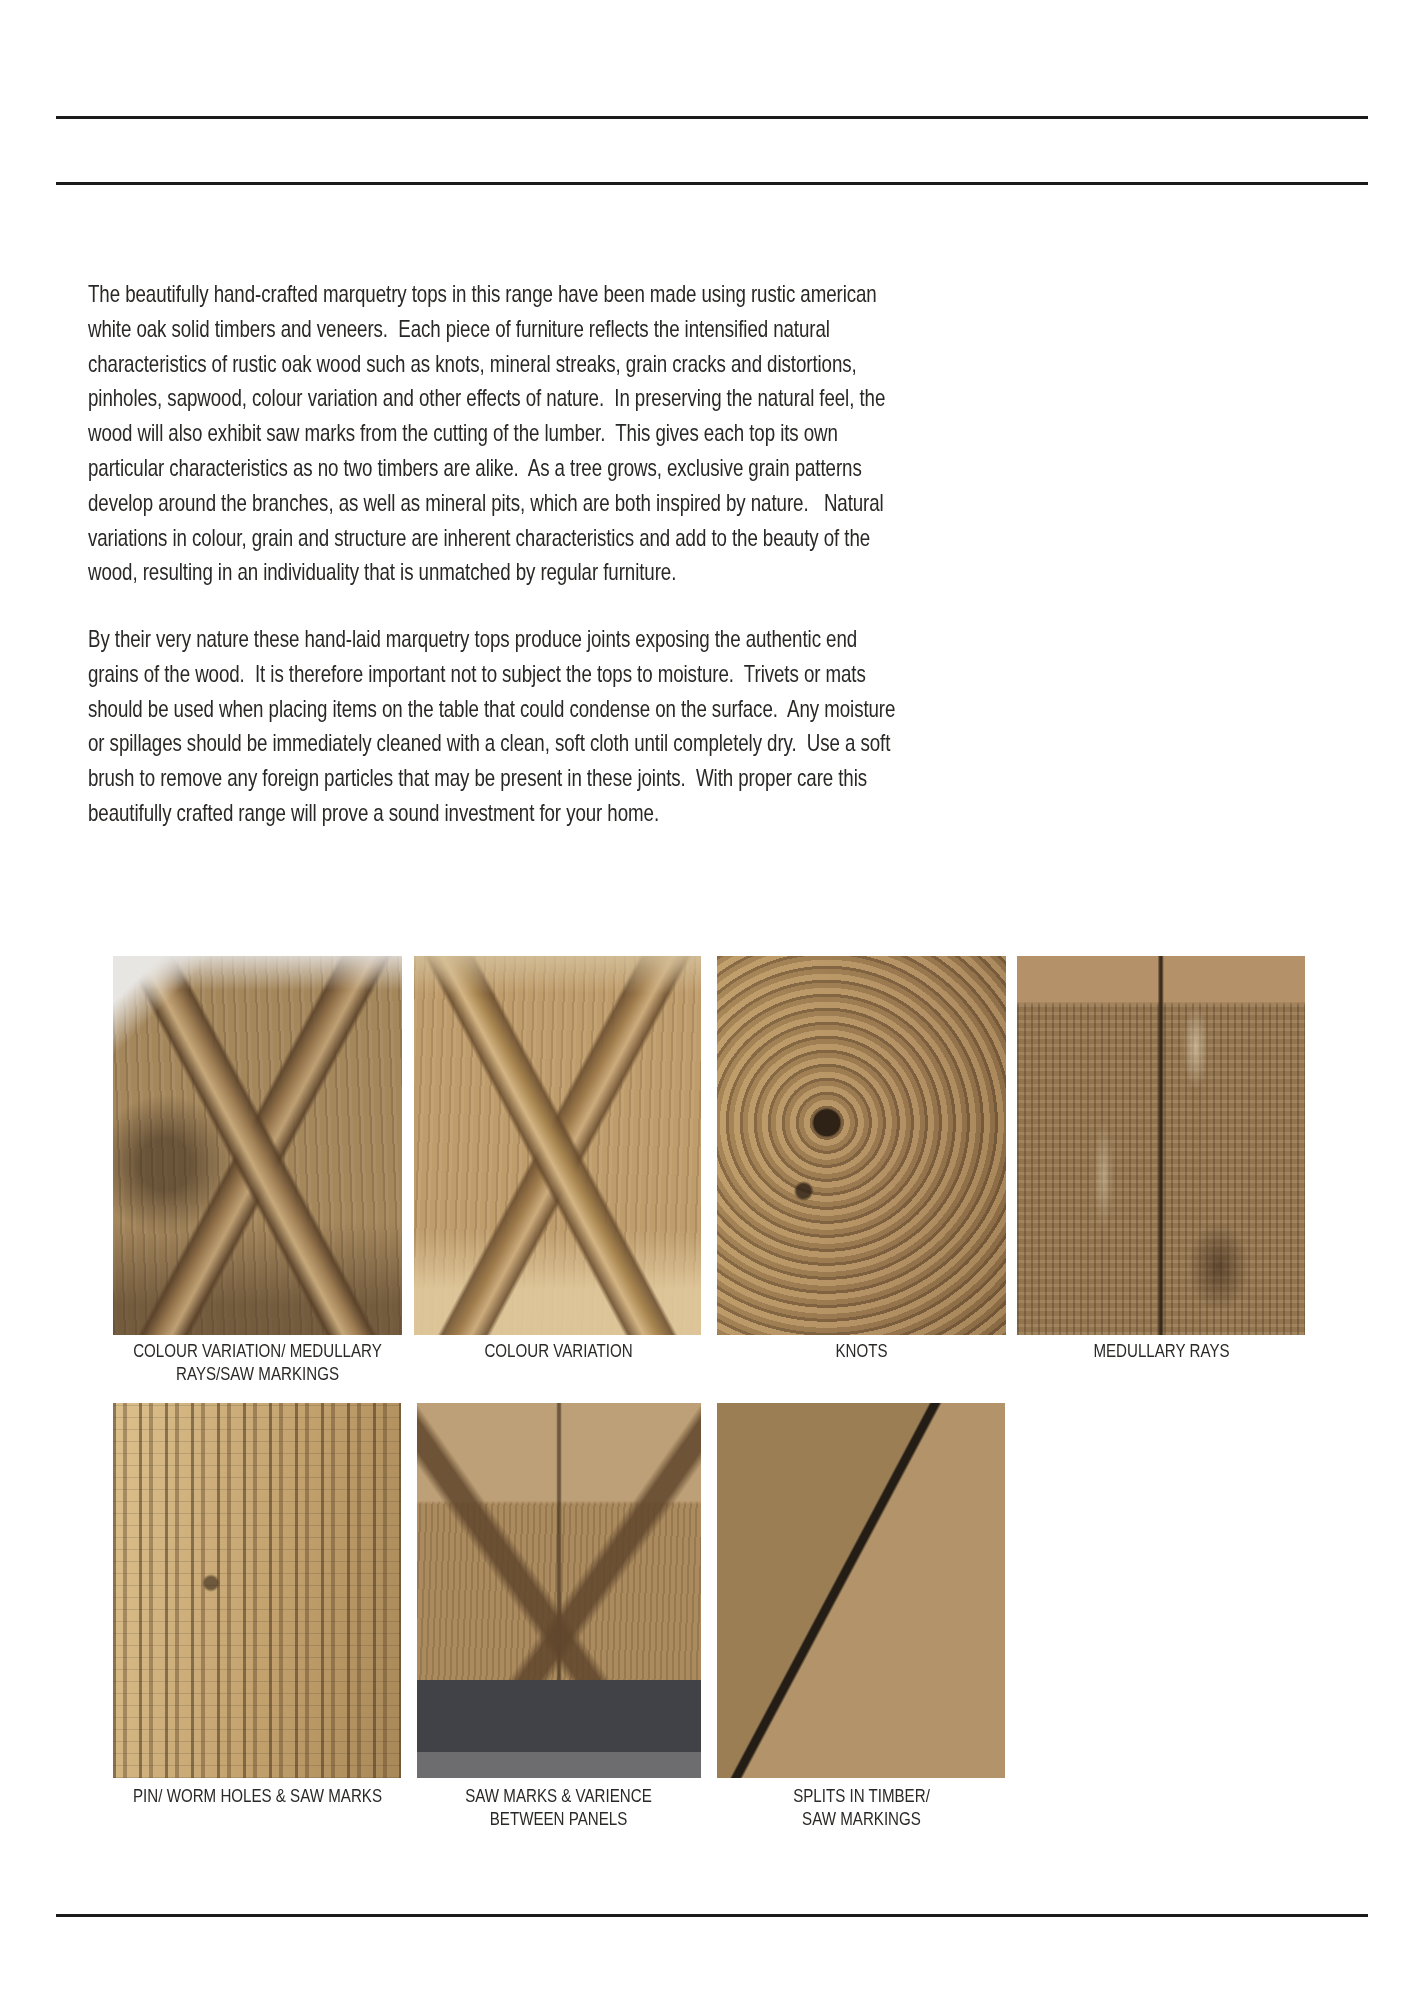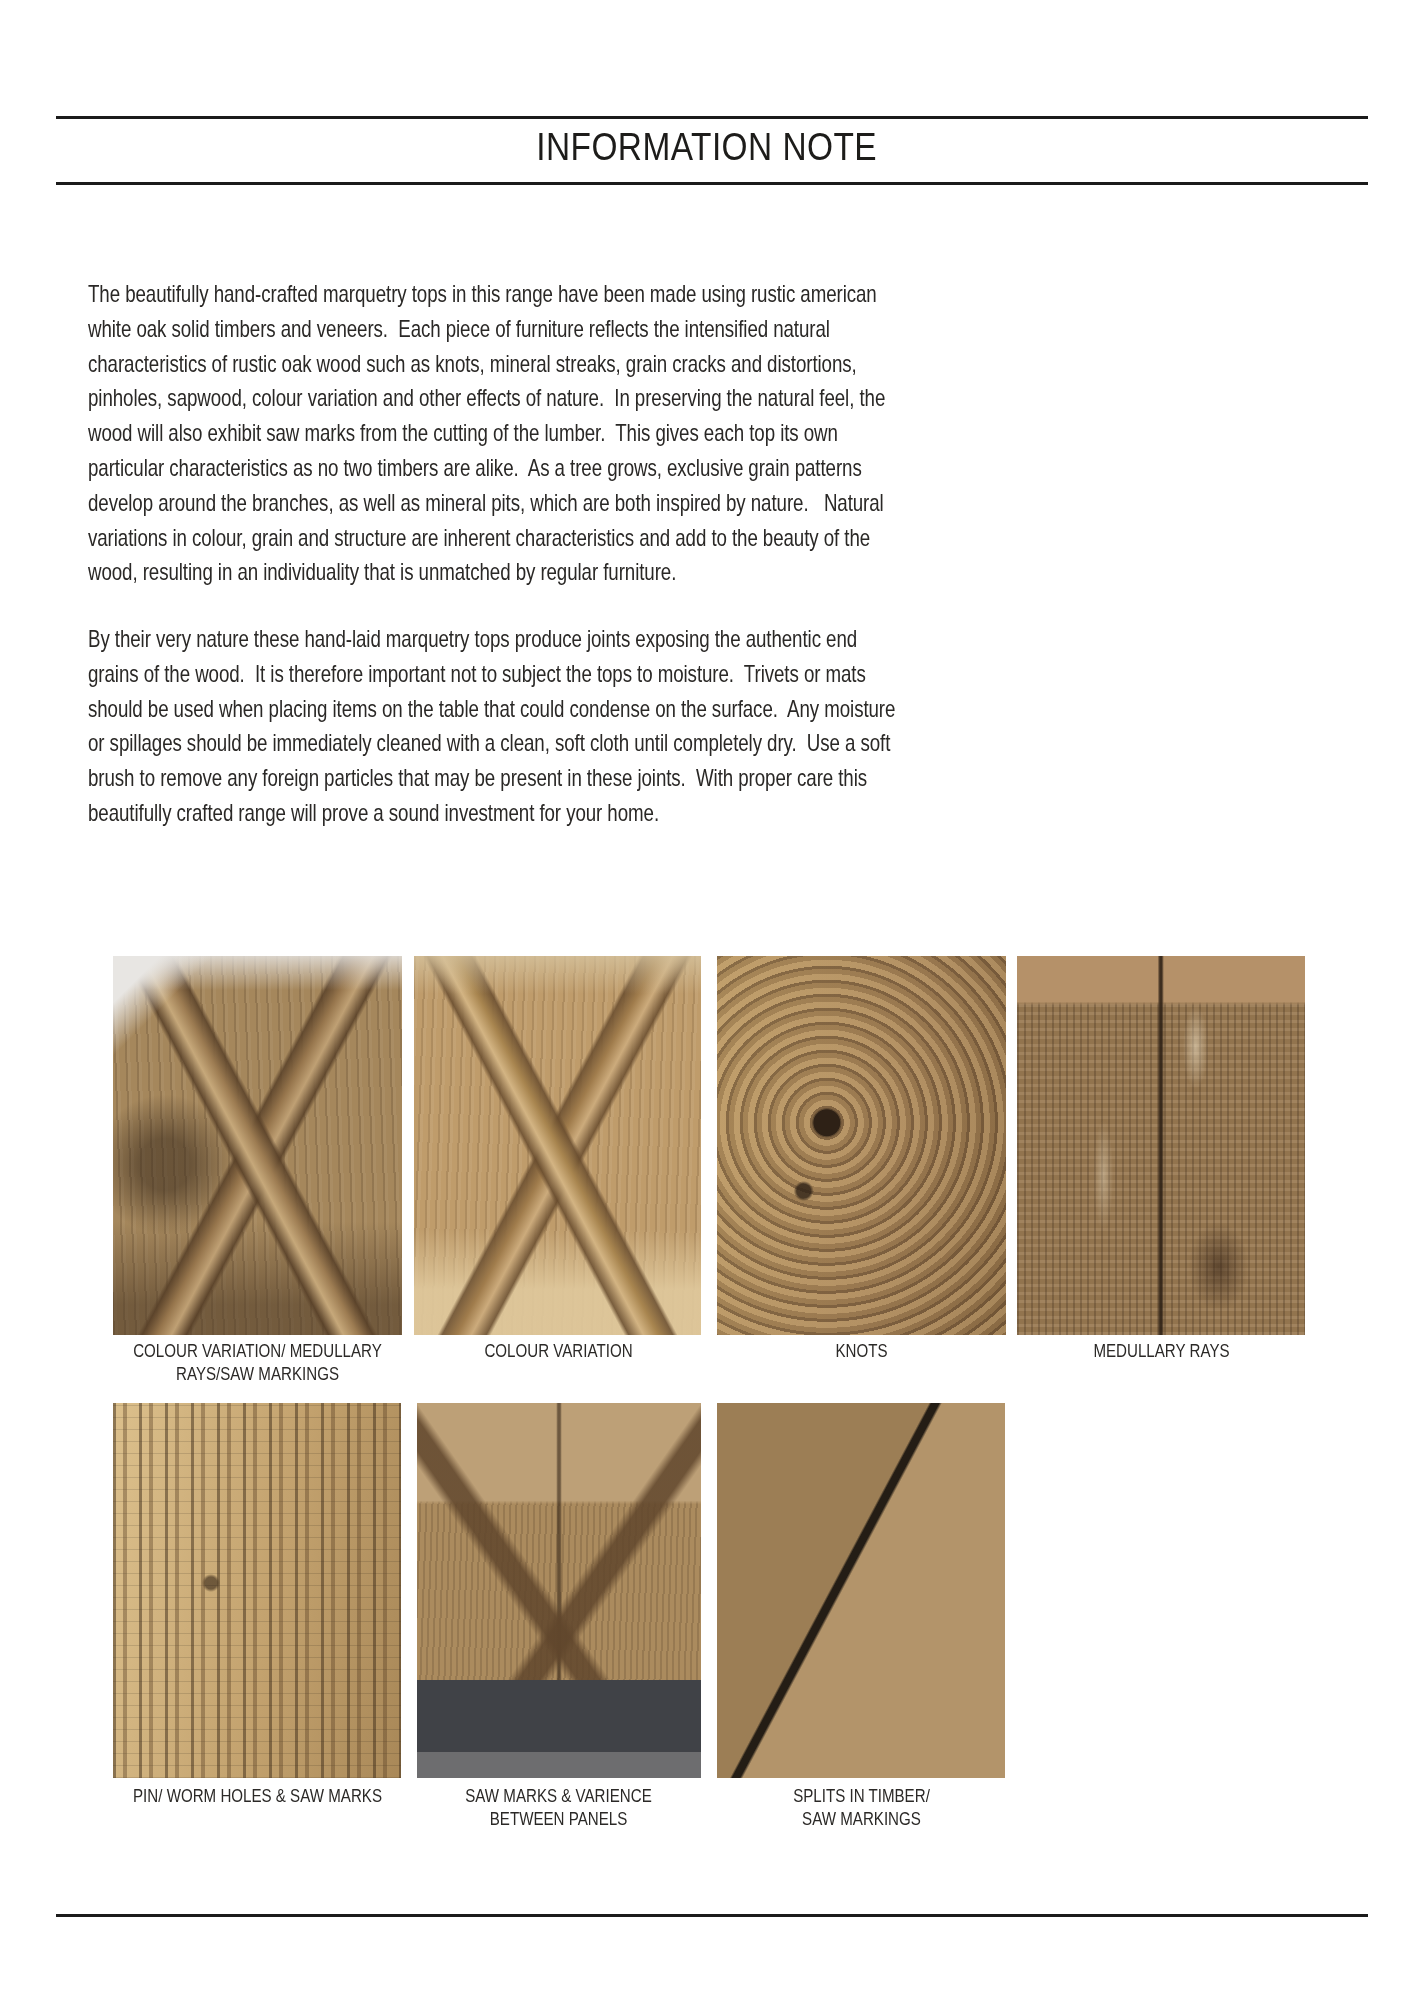--- a/index.html
+++ b/index.html
@@ -126,23 +126,20 @@
   .c5 { left:103px;  top:1785px; }
   .c6 { left:404px;  top:1785px; }
   .c7 { left:707px;  top:1785px; }
 </style>
 </head>
 <body>
 
 <div class="page">
 
   <div class="rule rule-top"></div>
-  <div class="title-wrap">
-    <span class="title-text">INFORMATION NOTE</span>
-  </div>
   <div class="rule rule-mid"></div>
 
   <div class="para para-1">
       <div>The beautifully hand-crafted marquetry tops in this range have been made using rustic american</div>
       <div>white oak solid timbers and veneers.  Each piece of furniture reflects the intensified natural</div>
       <div>characteristics of rustic oak wood such as knots, mineral streaks, grain cracks and distortions,</div>
       <div>pinholes, sapwood, colour variation and other effects of nature.  In preserving the natural feel, the</div>
       <div>wood will also exhibit saw marks from the cutting of the lumber.  This gives each top its own</div>
       <div>particular characteristics as no two timbers are alike.  As a tree grows, exclusive grain patterns</div>
       <div>develop around the branches, as well as mineral pits, which are both inspired by nature.   Natural</div>

